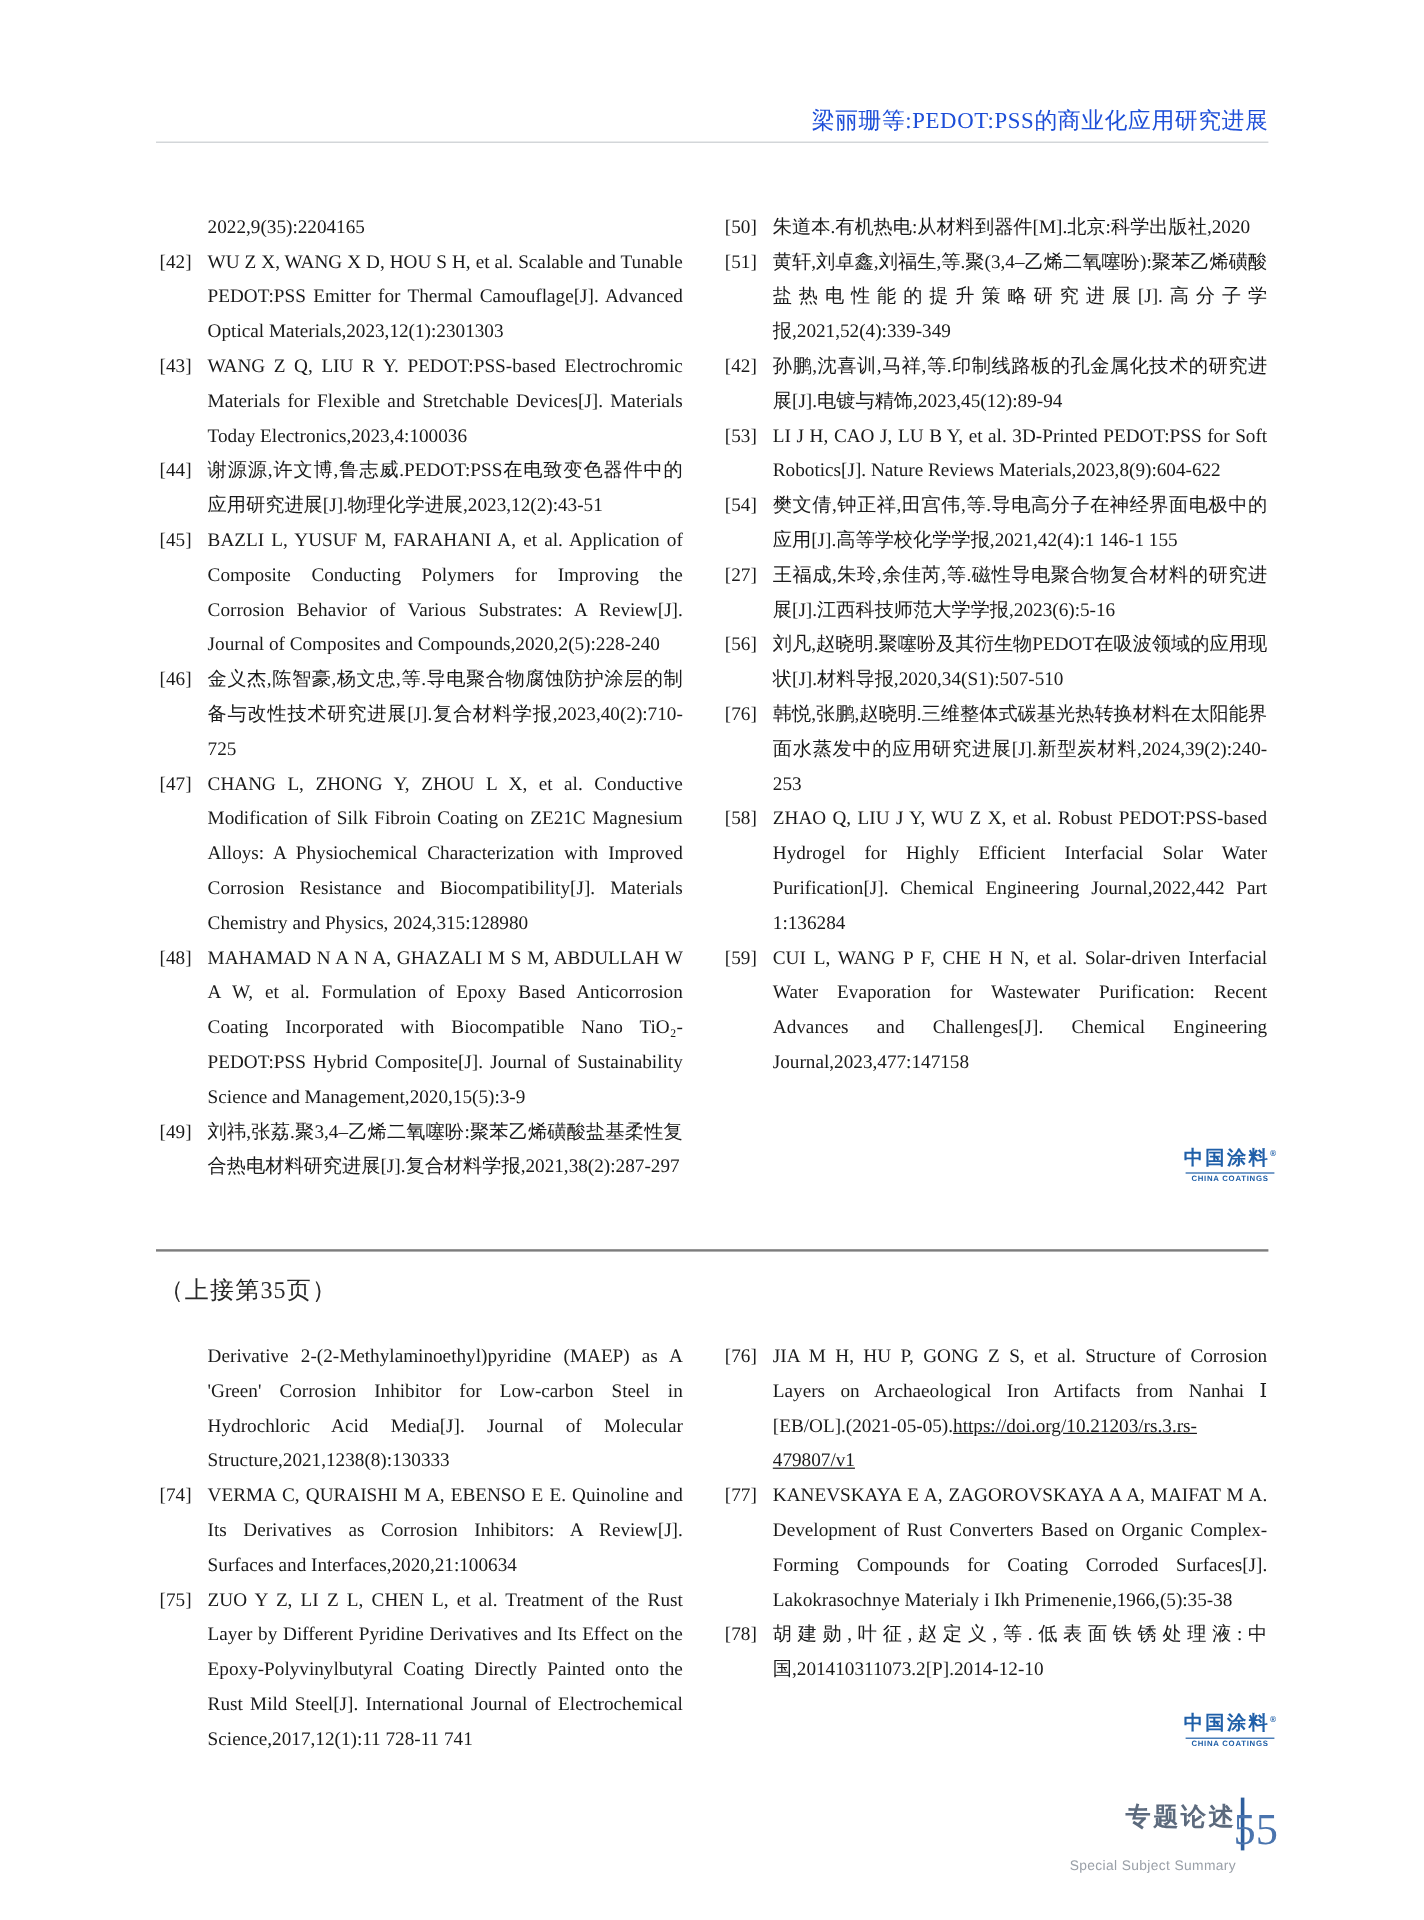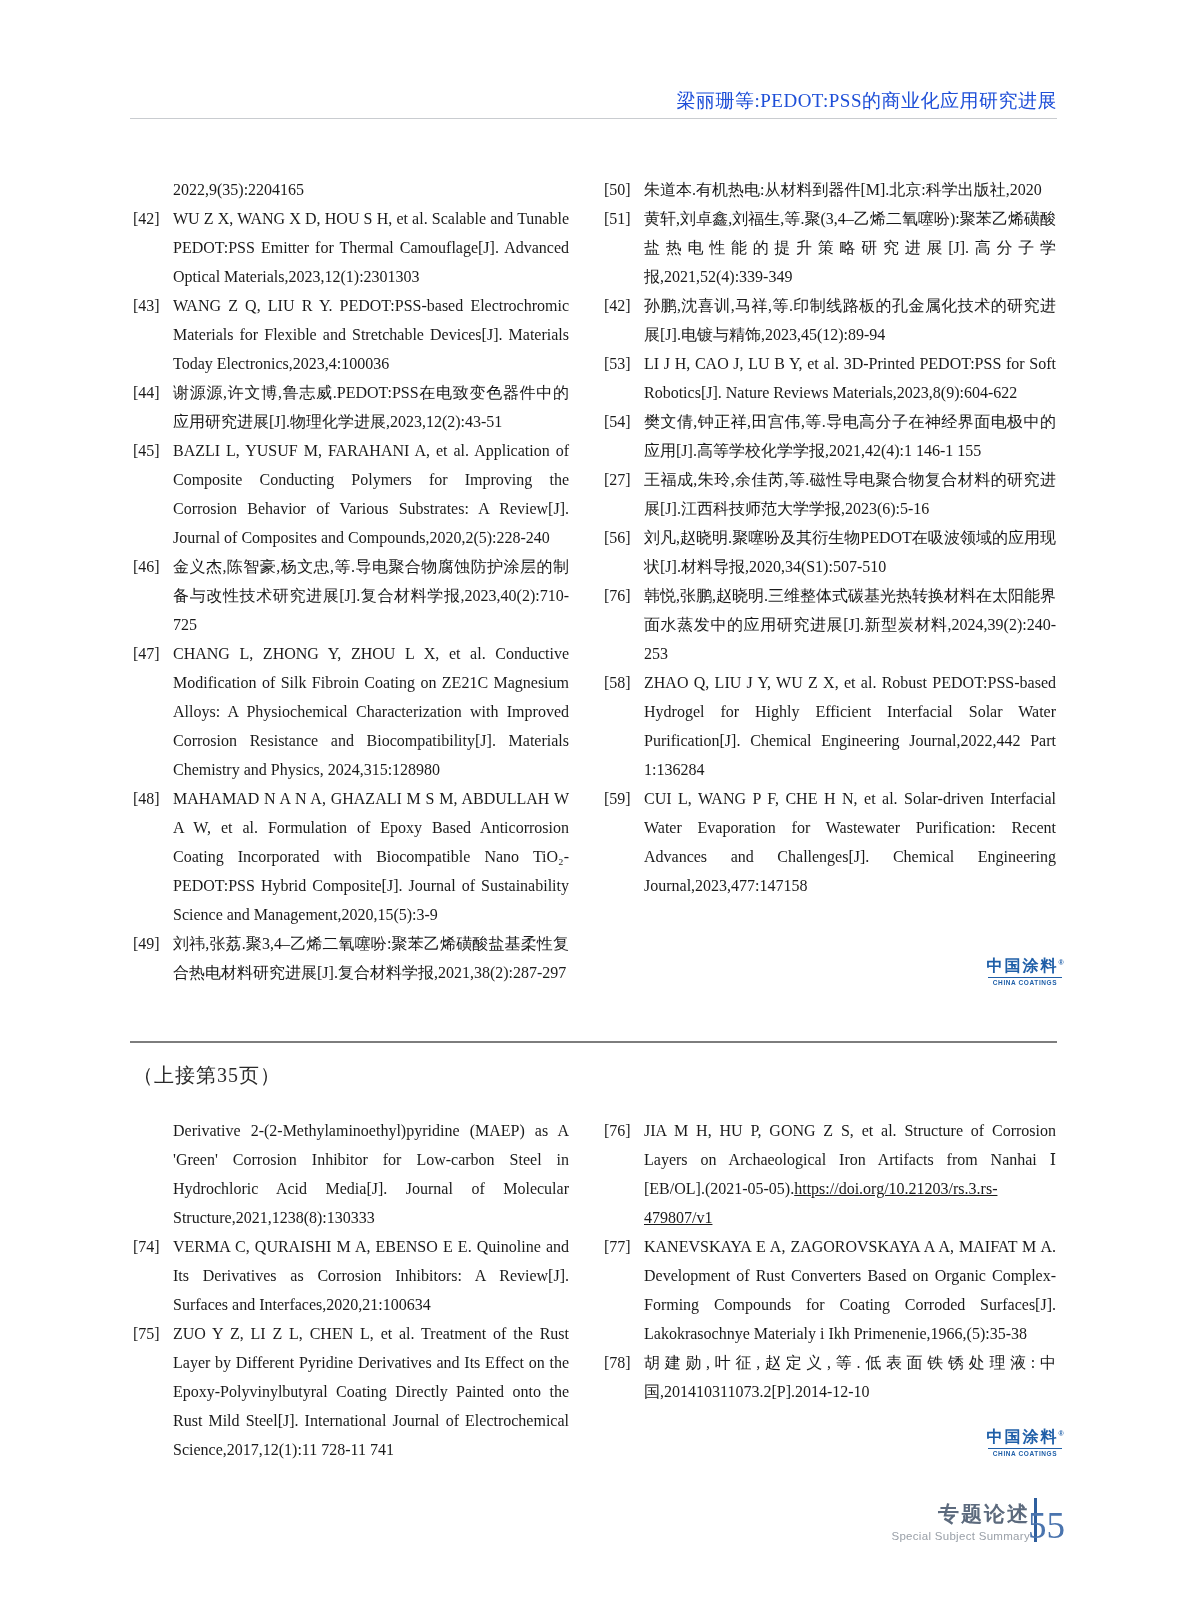--- a/index.html
+++ b/index.html
@@ -49,21 +49,21 @@
   .logo-2 { top:1428px; left:986px; }
   .logo-zh-row { font-weight:bold; font-size:16px; letter-spacing:2px; white-space:nowrap; }
   .logo-reg { font-size:7px; vertical-align:super; letter-spacing:0; }
   .logo-rule { height:1px; background:#1f5fa8; margin:2px 2px 1px 2px; }
   .logo-en { font-size:6.5px; font-weight:bold; letter-spacing:0.6px; white-space:nowrap; }
   
   .footer { position:absolute; top:1496px; left:700px; width:365px; }
   .footer-text { position:absolute; right:35px; top:4px; text-align:right;
     font-family:"Liberation Sans","DejaVu Sans",sans-serif; }
   .footer-zh { font-size:21px; font-weight:bold; color:#5c6a7d; letter-spacing:2px; }
-  .footer-en { font-size:11.5px; color:#9aa0a8; margin-top:2px; letter-spacing:0.3px; }
+  .footer-en { font-size:11.5px; color:#9aa0a8; margin-top:21px; letter-spacing:0.3px; }
   .footer-bar { position:absolute; right:28px; top:2px; width:3px; height:44px; background:#2f5f9e; }
   .footer-page { position:absolute; right:0px; top:8px; font-size:37px; color:#4a74ae;
     font-family:Liberation Serif, serif; }
 </style>
 </head>
 <body>
 
 <div class="page">
 
   <div class="running-head">梁丽珊等:PEDOT:PSS的商业化应用研究进展</div>

